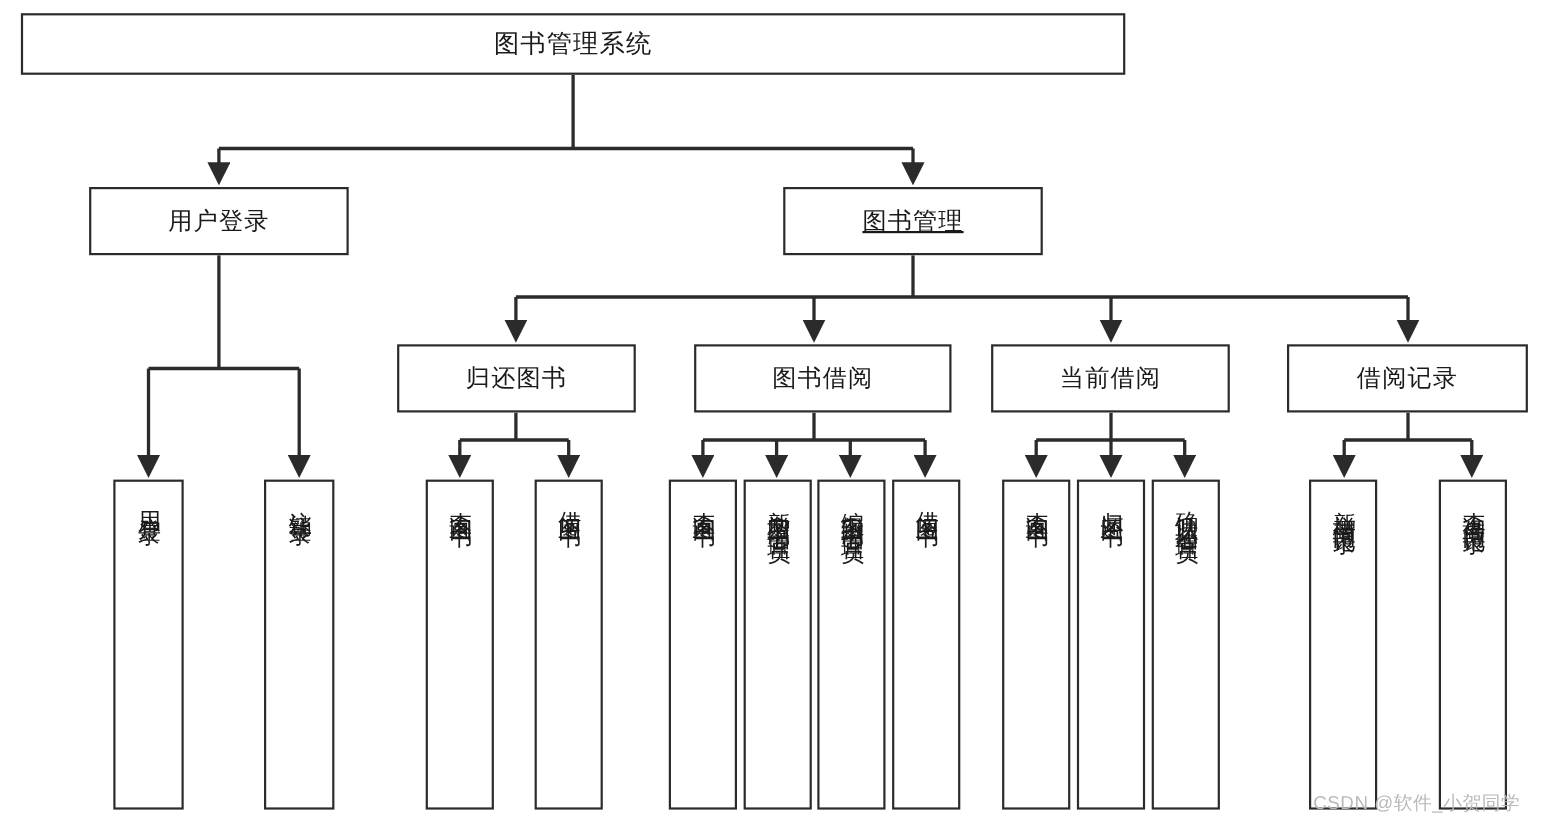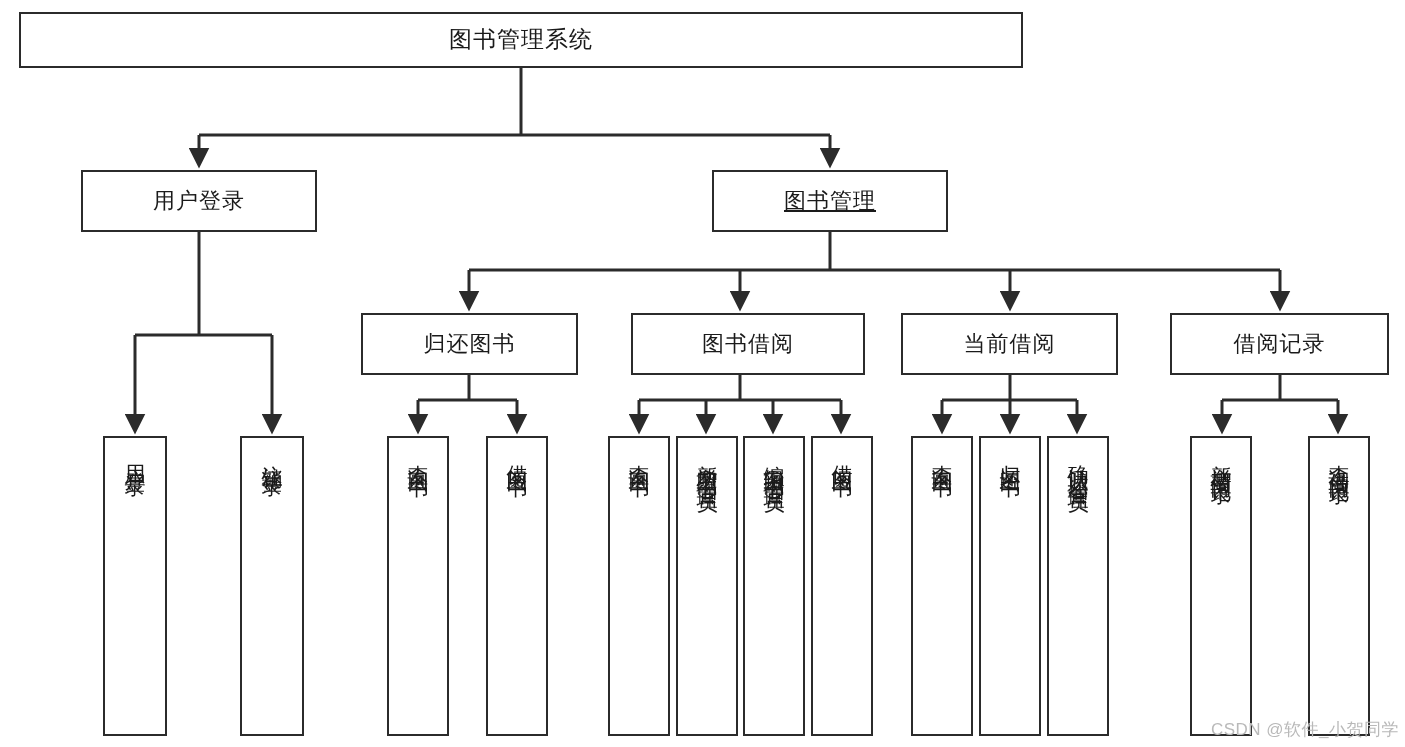--- a/index.html
+++ b/index.html
@@ -53,21 +53,21 @@
   .vtext {
     writing-mode: vertical-rl;
     text-orientation: upright;
     letter-spacing: 4px;
     line-height: 1.05;
     white-space: nowrap;
     display: block;
   }
   .watermark {
     position: absolute;
-    right: 6px;
+    right: 23px;
     bottom: 6px;
     color: #b9b9b9;
     font-size: 17px;
     letter-spacing: 0.5px;
     white-space: nowrap;
     user-select: none;
   }
 </style>
 </head>
 <body>

